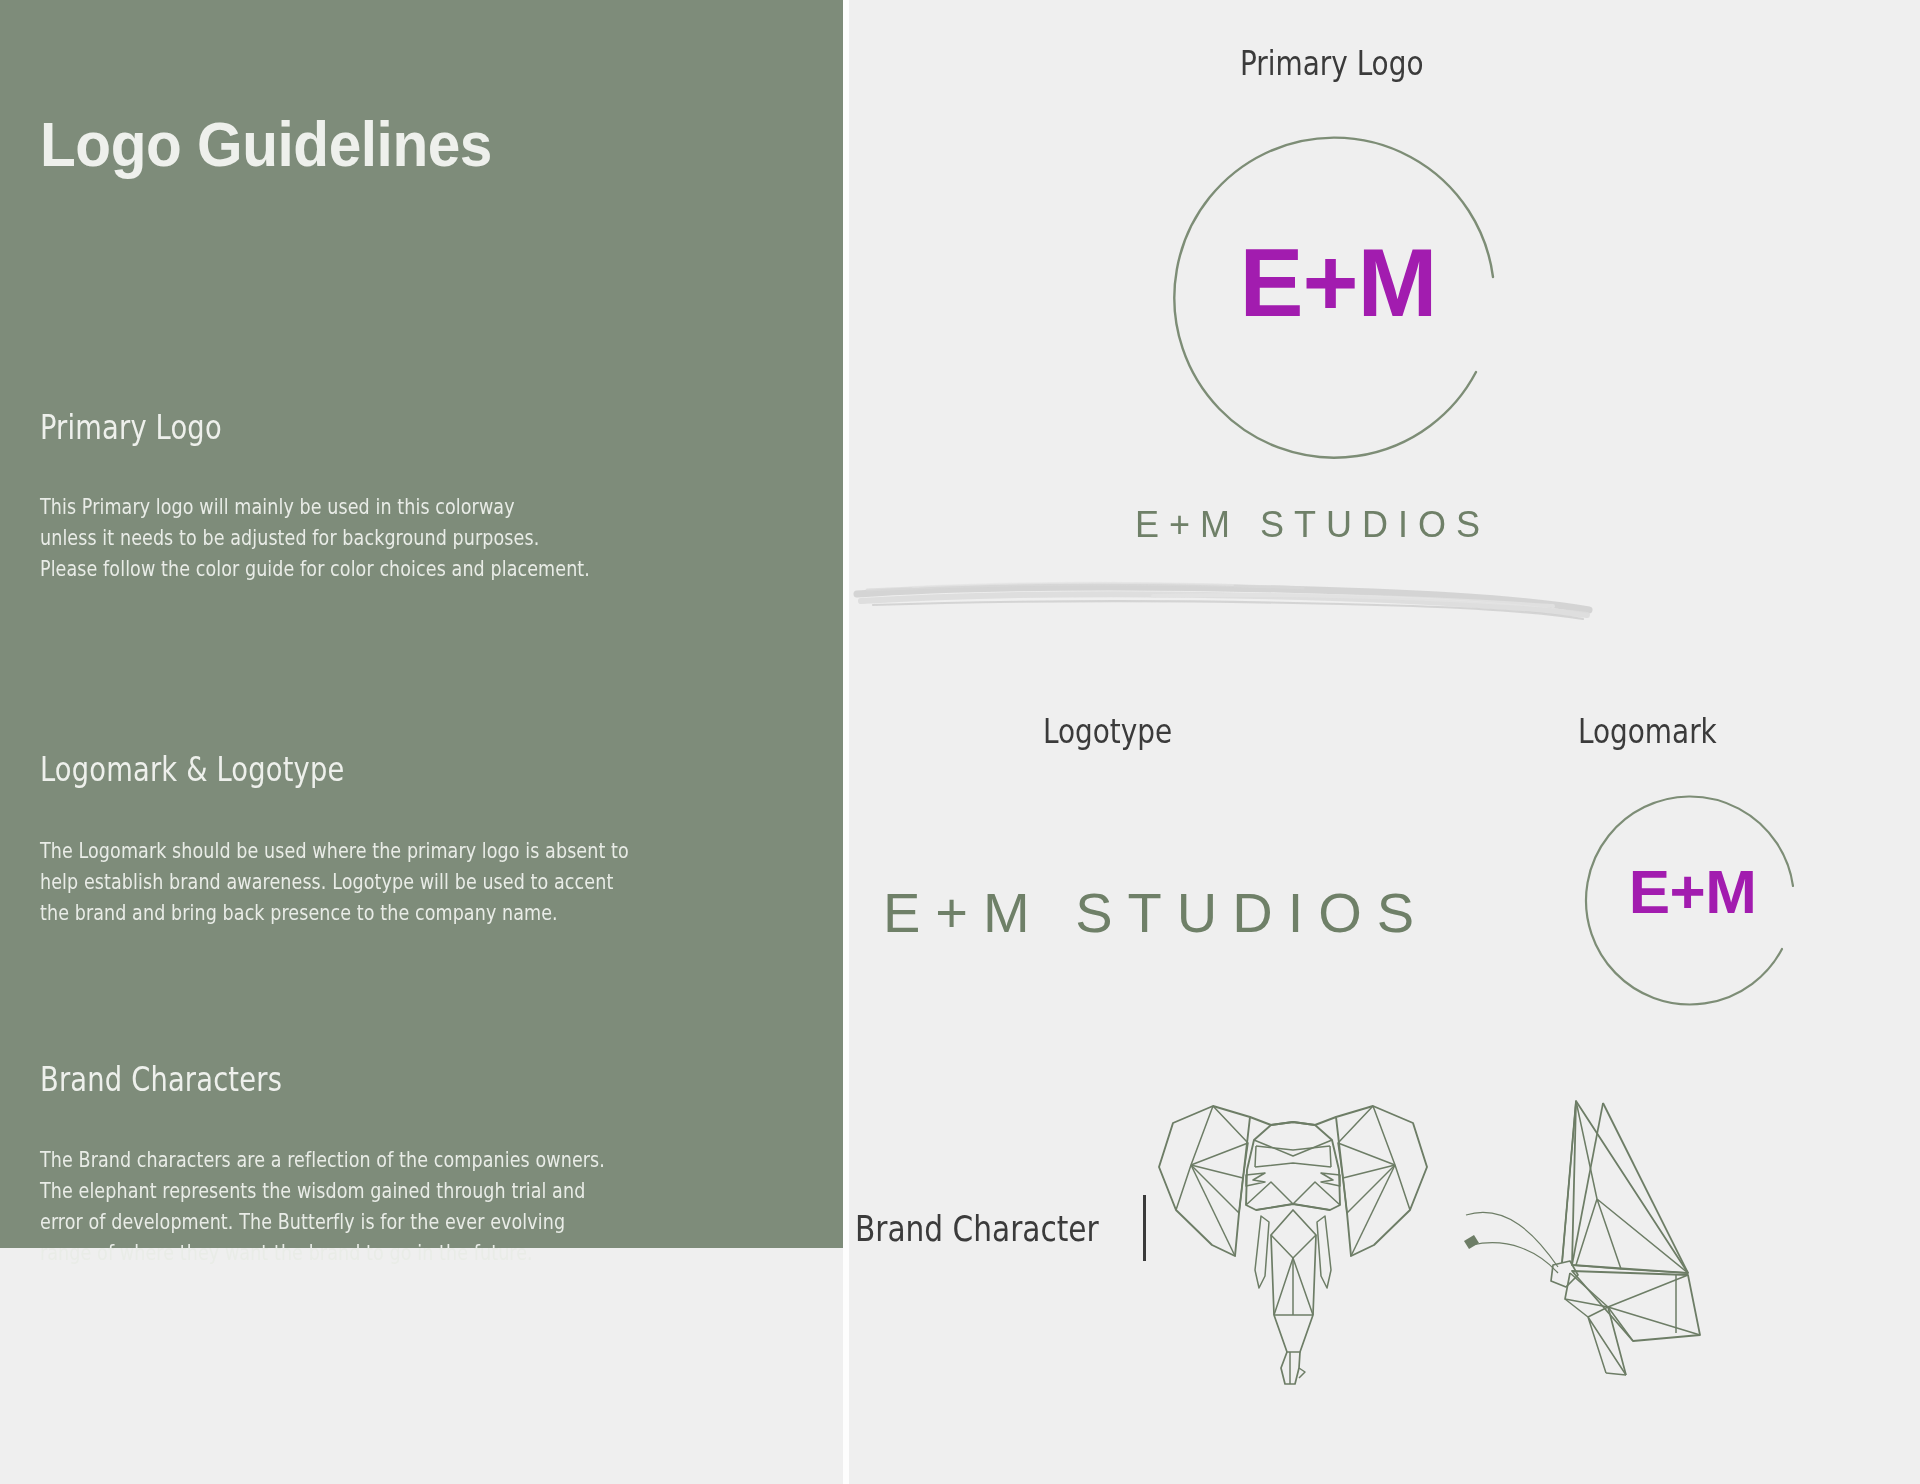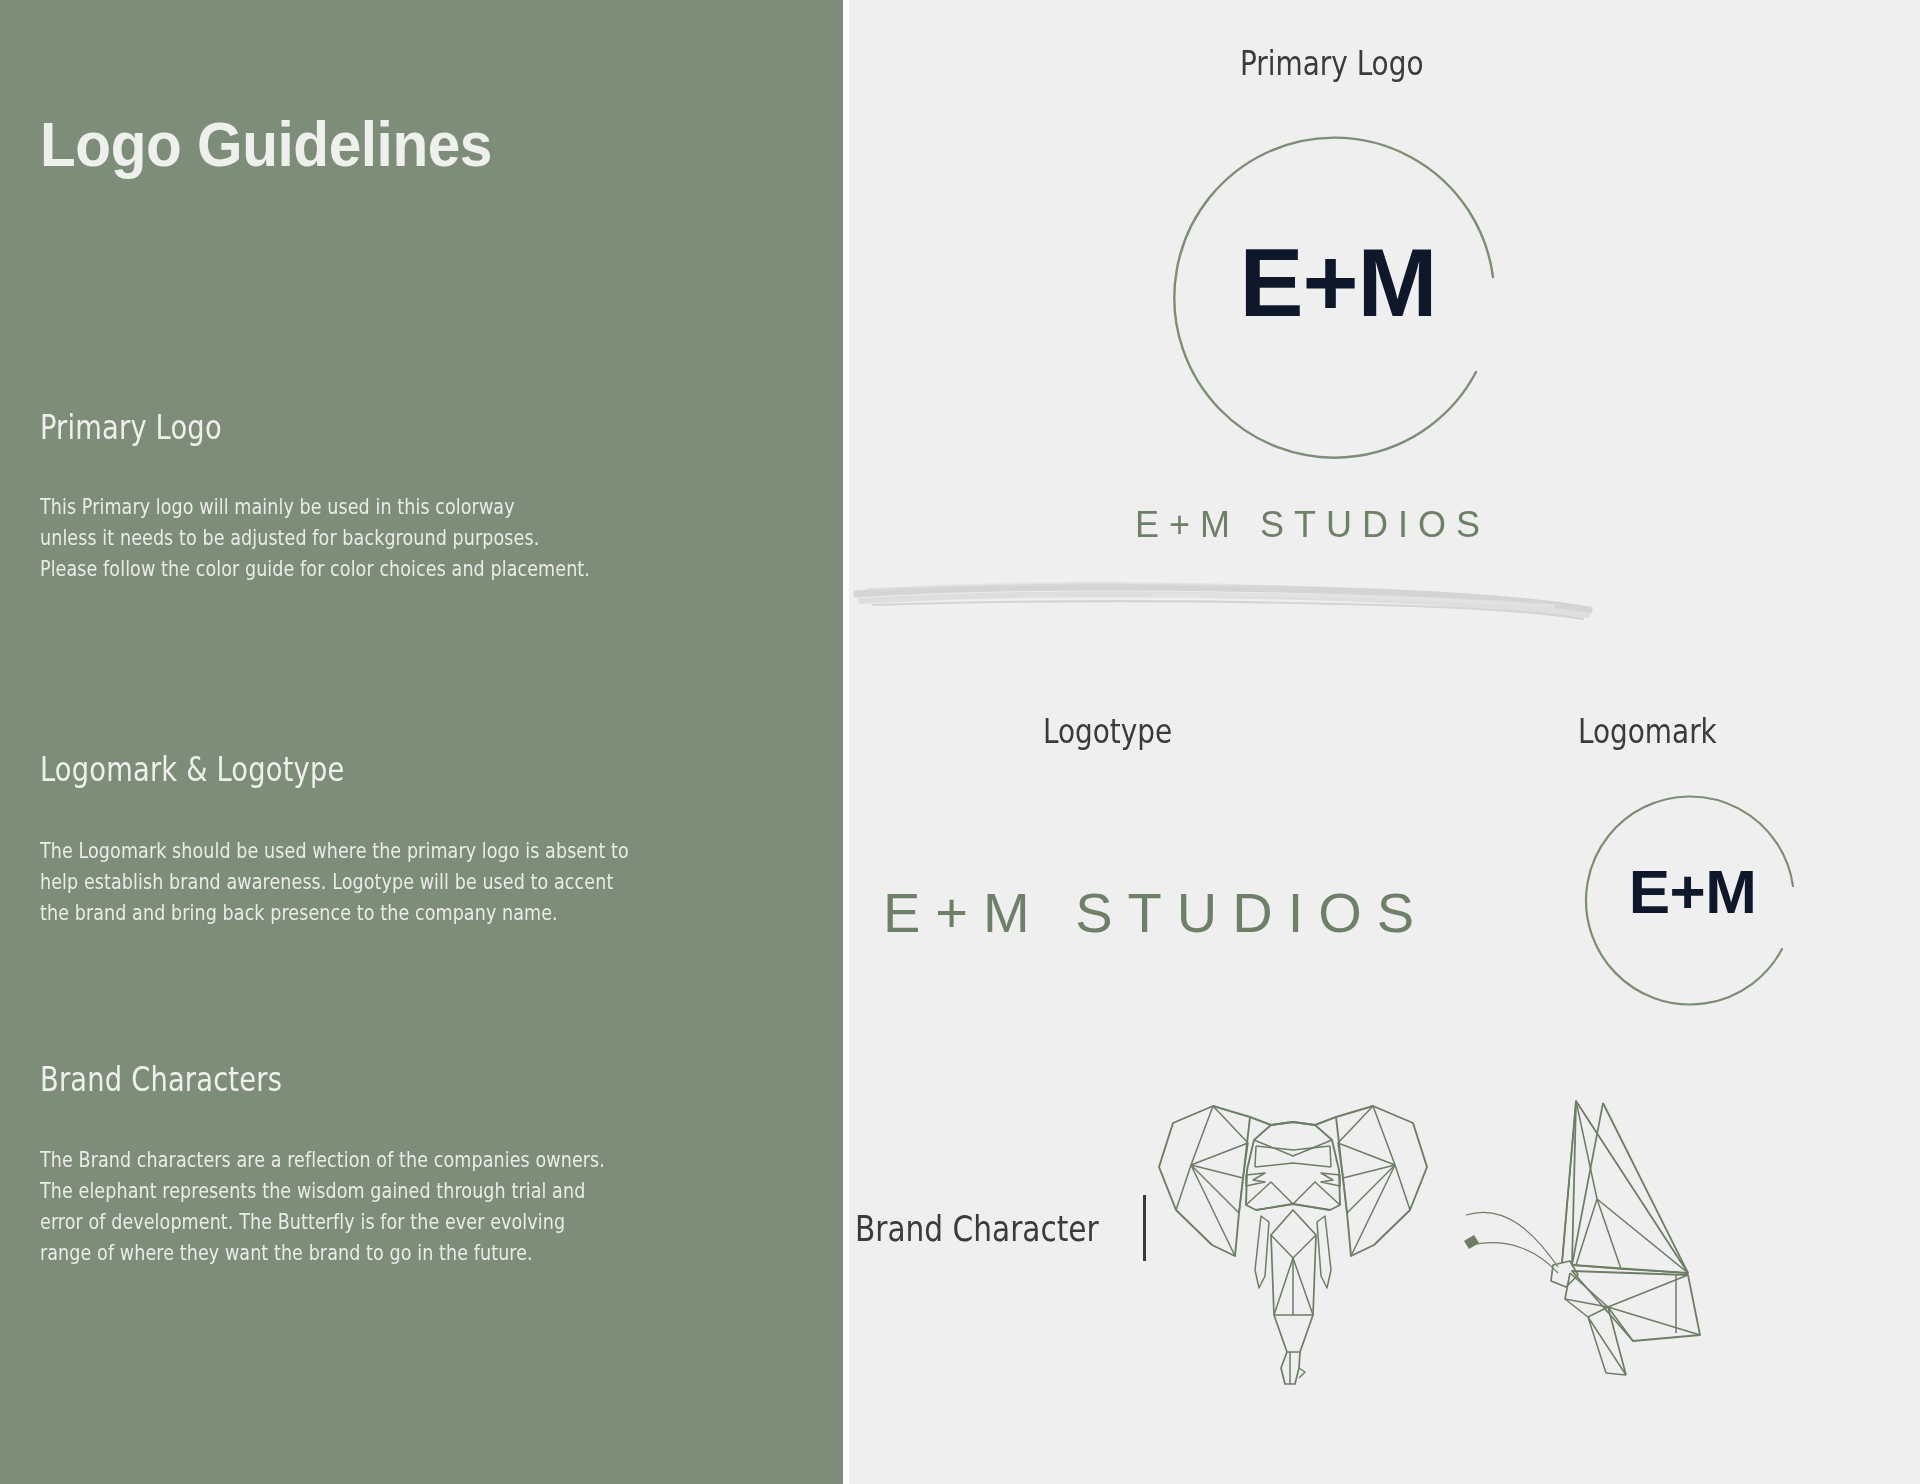--- a/index.html
+++ b/index.html
@@ -9,21 +9,21 @@
     background:#efefef;
     overflow:hidden;
     position:relative;
   }
 
   .page { position:relative; width:1920px; height:1484px; display:flex; }
 
   
   .left-panel {
     width:843px;
-    height:1484px;
+    height:1248px;
     background:#7e8c7a;
     position:relative;
     flex:0 0 843px;
   }
   .panel-seam {
     position:absolute;
     left:843px; top:0;
     width:6px; height:1484px;
     background:#fdfdfd;
     z-index:5;
@@ -101,21 +101,21 @@
 
   
   .mark-circle { position:absolute; }
   .mark-circle svg { display:block; overflow:visible; }
   .mark-text {
     position:absolute;
     left:0; right:0;
     text-align:center;
     font-family:"Liberation Sans", sans-serif;
     font-weight:700;
-    color:#0f172a;
+    color:#a21caf;
     white-space:nowrap;
   }
   #mark-primary       { left:330px; top:137px; width:330px; height:330px; }
   #mark-primary .mark-text { top:91px; font-size:96px; letter-spacing:-1px; }
   #mark-small         { left:742px; top:796px; width:215px; height:215px; }
   #mark-small .mark-text   { top:60px; font-size:62px; letter-spacing:-0.5px; }
 
   .wordmark {
     position:absolute;
     font-family:"Liberation Sans", sans-serif;

